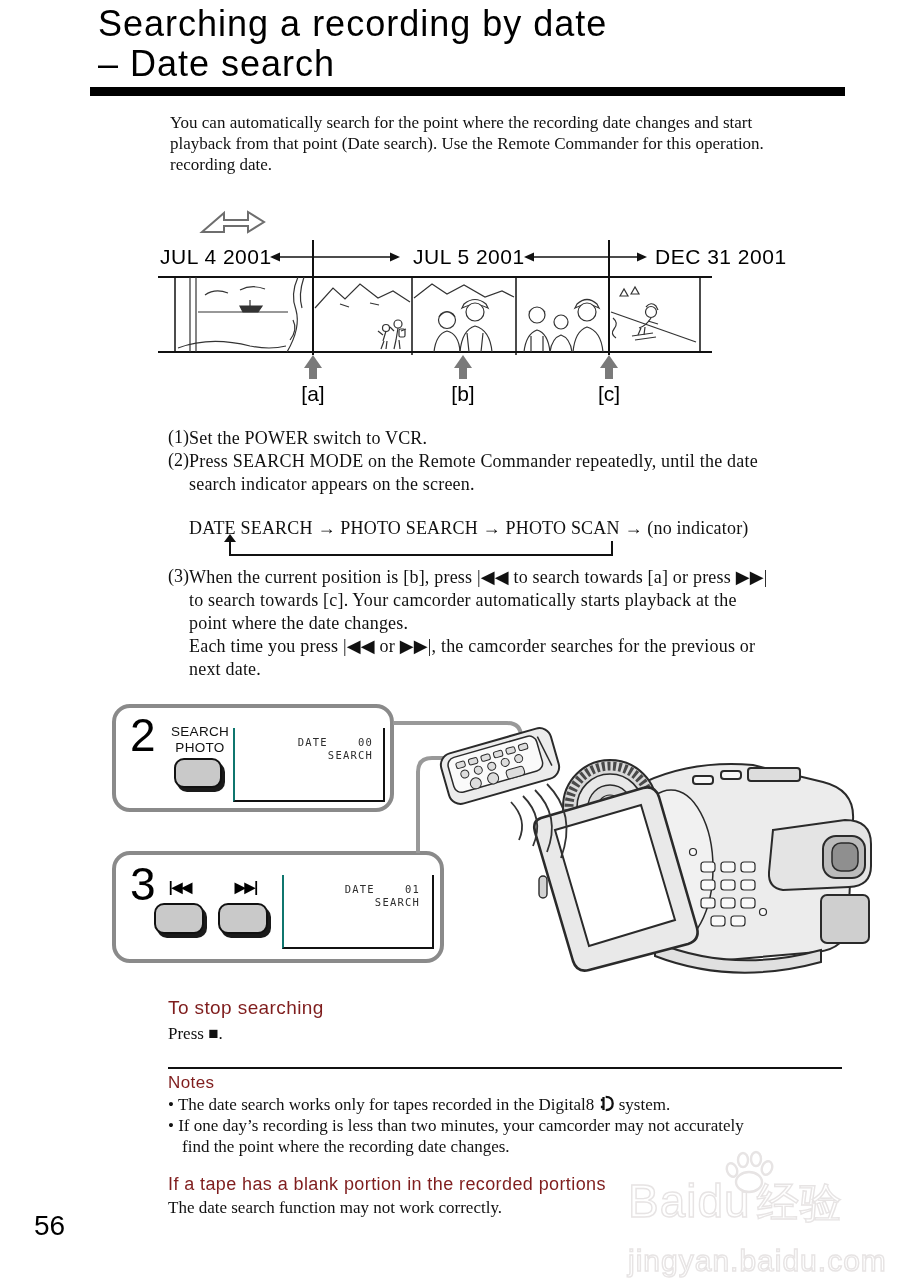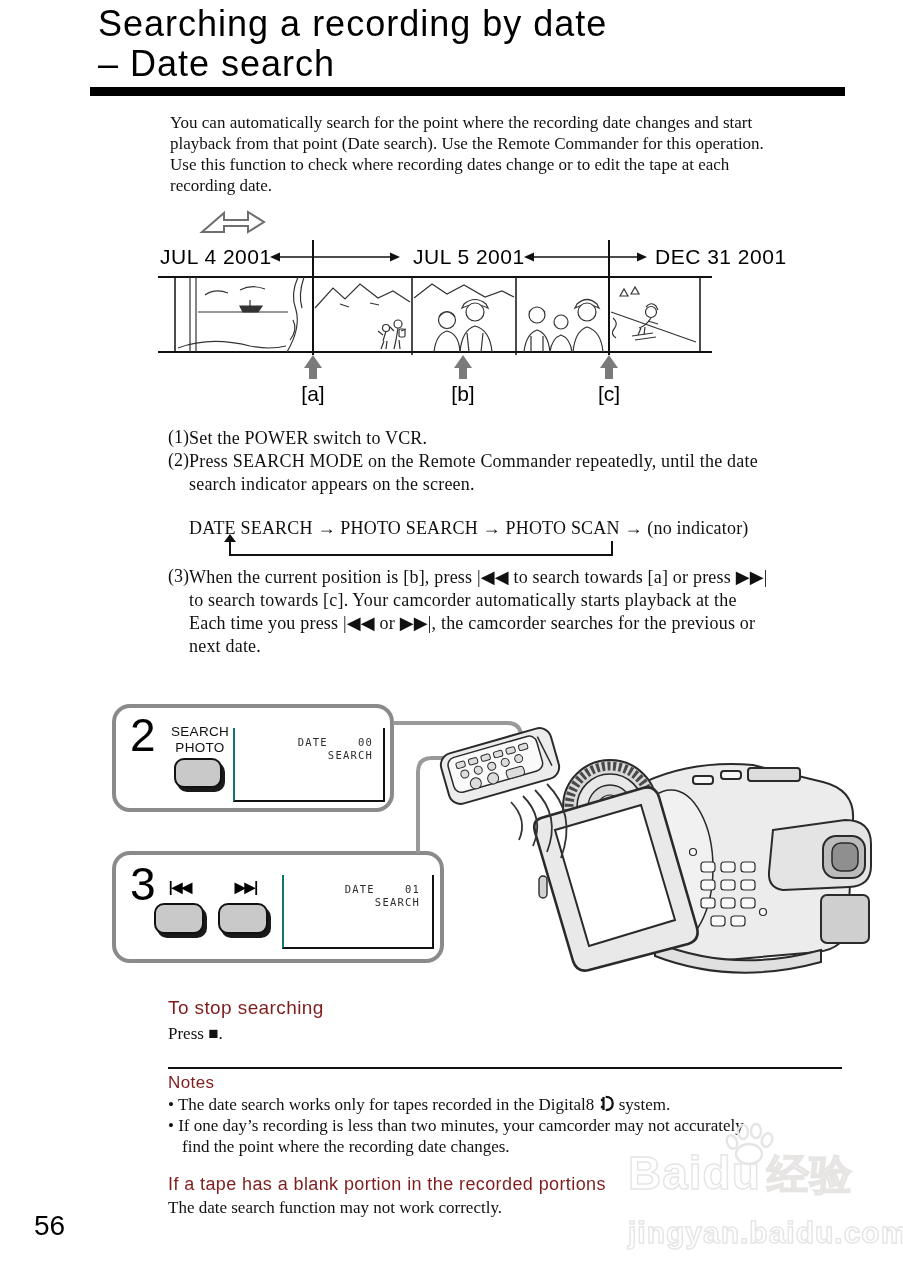--- a/index.html
+++ b/index.html
@@ -38,40 +38,39 @@
          white-space:pre; text-align:right; font-size:10.5px; line-height:13px; letter-spacing:1.2px; color:#2d2d2d; }
   .btnsym { position:absolute; text-align:center; font-size:14px; font-weight:bold; letter-spacing:-1px; color:#000; }
 
   .subhead { font-family:"Liberation Sans", sans-serif; font-size:19px; letter-spacing:0.4px; color:#7f1d1d; white-space:nowrap; }
   .bodyline { font-size:17px; line-height:21px; white-space:nowrap; }
   .notes-rule { left:168px; top:1067px; width:674px; height:2px; background:#111; }
   .d8logo { display:inline-block; vertical-align:-2px; margin:0 1px; }
 
   .pagenum { left:34px; top:1210px; font-size:28px; font-family:"Liberation Sans", sans-serif; color:#000; }
 
-  .wm { left:628px; top:1148px; width:270px; color:transparent;
-        -webkit-text-stroke:1.4px #e7e4e4; font-family:"Liberation Sans", sans-serif; font-weight:bold; }
+  .wm { left:628px; top:1176px; width:270px; color:transparent;
+        -webkit-text-stroke:1.4px #e7e4e4; font-family:"Liberation Sans", sans-serif; font-weight:normal; }
   .wm-row1 { position:relative; font-size:46px; line-height:50px; letter-spacing:1px; white-space:nowrap; }
   .wm-cjk { font-size:42px; margin-left:6px; }
   .wm-url { font-size:30px; line-height:34px; margin-top:16px; letter-spacing:1px; }
   .wm-paw { position:absolute; left:92px; top:-26px; }
 </style>
 </head>
 <body>
 
 <div class="abs title sans">
   <div>Searching a recording by date</div>
   <div>– Date search</div>
 </div>
 <div class="abs rule"></div>
 
 <div class="abs intro serif">
   <div>You can automatically search for the point where the recording date changes and start</div>
   <div>playback from that point (Date search). Use the Remote Commander for this operation.</div>
-  <div>Use this function to check where recording dates change or to edit the tape at each</div>
   <div>recording date.</div>
 </div>
 
 <svg class="abs" style="left:90px; top:200px;" width="720" height="210" viewBox="0 0 720 210">
 
   <path d="M112,32 L134,13 L134,20 L158,20 L158,12 L174,22 L158,32 L158,26 L134,26 L134,32 Z" fill="#ffffff" stroke="#6e6e6e" stroke-width="2"></path>
 
   <text x="70" y="64" font-family="Liberation Sans, sans-serif" font-size="21" letter-spacing="0.5" fill="#000">JUL 4 2001</text>
   <text x="323" y="64" font-family="Liberation Sans, sans-serif" font-size="21" letter-spacing="0.5" fill="#000">JUL 5 2001</text>
   <text x="565" y="64" font-family="Liberation Sans, sans-serif" font-size="21" letter-spacing="0.5" fill="#000">DEC 31 2001</text>
@@ -188,20 +187,21 @@
   </div>
 </div>
 <div class="abs indicator serif">DATE SEARCH → PHOTO SEARCH → PHOTO SCAN → (no indicator)</div>
 <div class="abs loop"></div>
 <div class="abs loop-head"></div>
 <div class="step serif" style="top:566px;">
   <span class="stepnum">(3)</span>
   <div class="steplines">
     <div>When the current position is [b], press |◀◀ to search towards [a] or press ▶▶|</div>
     <div>to search towards [c]. Your camcorder automatically starts playback at the</div>
+    <div>point where the date changes.</div>
     <div>Each time you press |◀◀ or ▶▶|, the camcorder searches for the previous or</div>
     <div>next date.</div>
   </div>
 </div>
 
 <div class="figbox" style="top:704px; width:282px; height:108px;">
   <div class="fignum sans" style="left:14px; top:4px;">2</div>
   <div class="figlabel sans" style="left:34px; top:16px; width:100px;">
     <div>SEARCH</div>
     <div>PHOTO</div>

